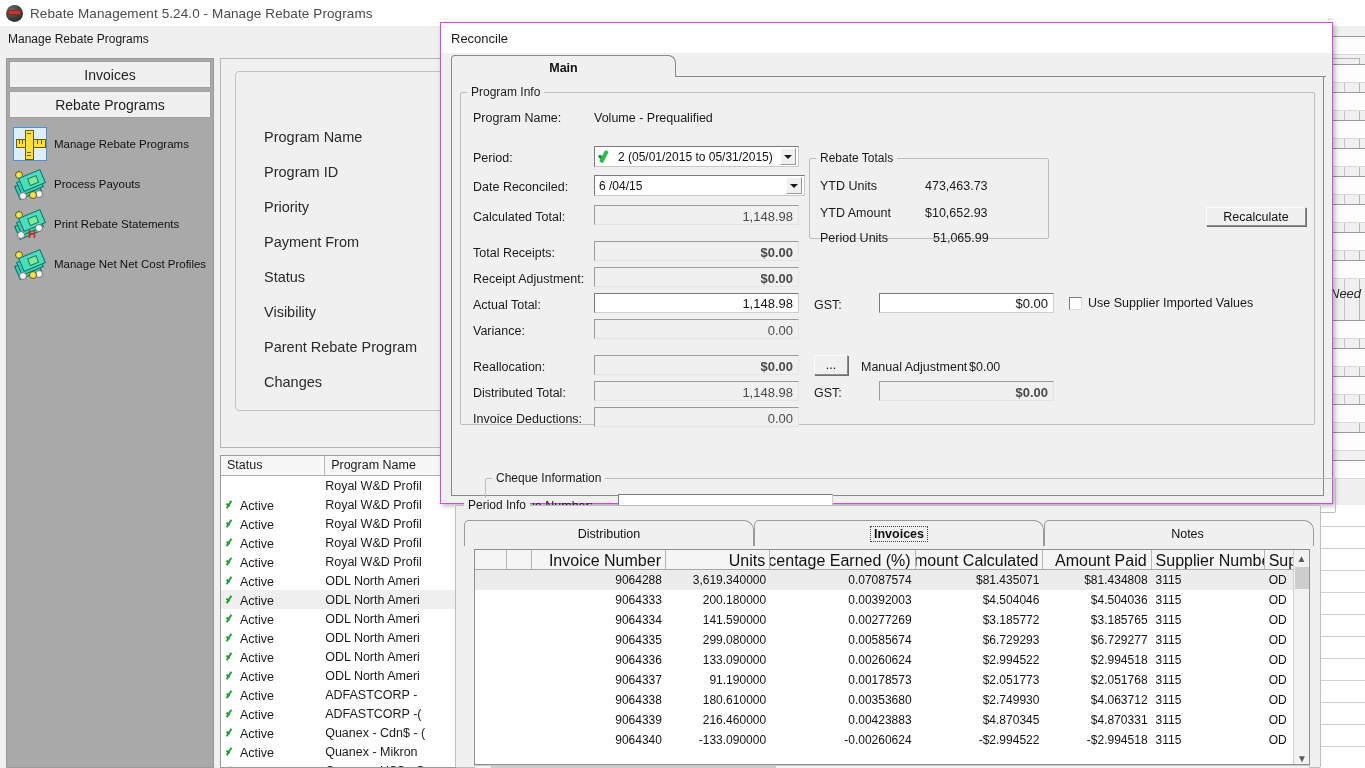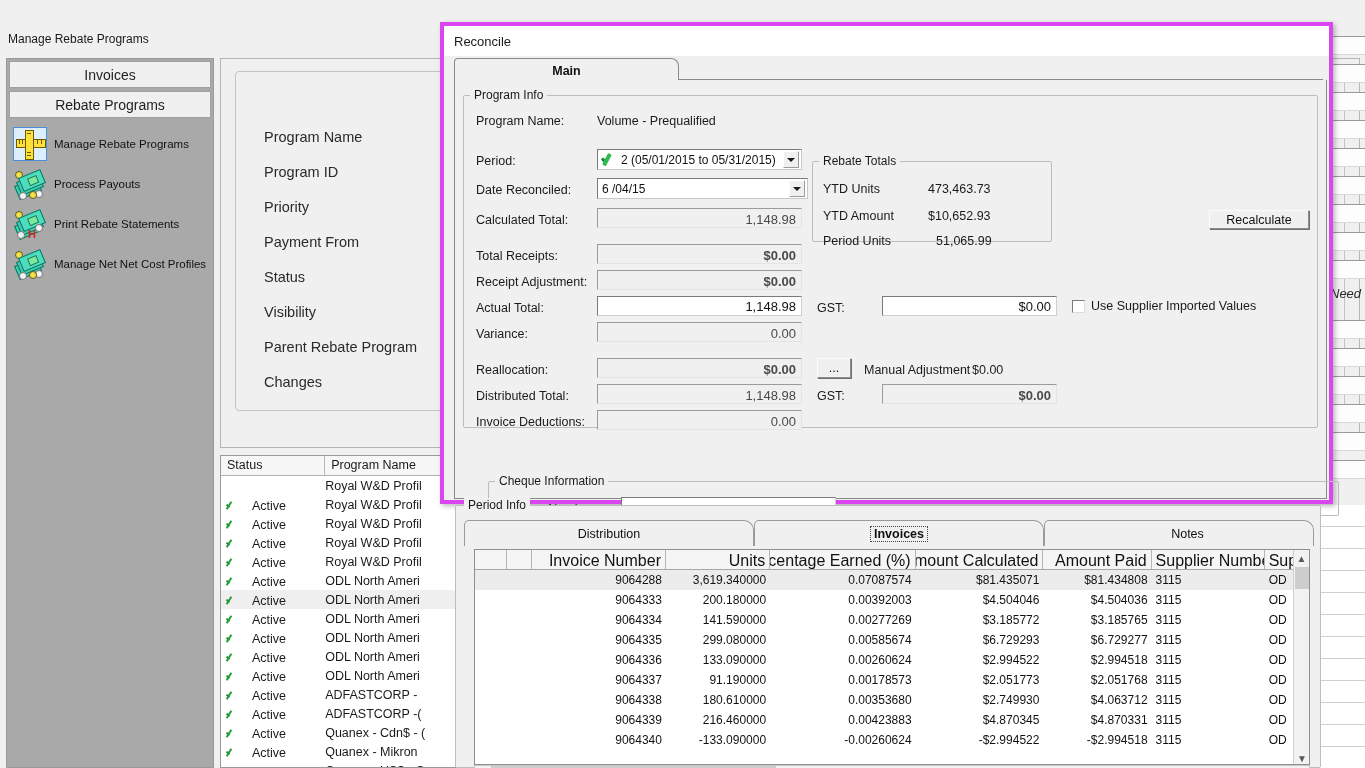--- a/index.html
+++ b/index.html
@@ -138,42 +138,42 @@
     display: flex; height: 20px; background: #f2f2f2; border-bottom: 1px solid #b0b0b0;
   }
   #bg-grid .ghead .gh {
     font-size: 12.5px; color: #1a1a1a; padding: 2px 0 0 6px;
     border-right: 1px solid #b8b8b8; background: #f7f7f7;
   }
   #bg-grid .grow {
     display: flex; height: 19px; align-items: center; font-size: 12.5px; color: #1a1a1a;
   }
   #bg-grid .grow.hl { background: #efefef; }
-  #bg-grid .grow .c-status { width: 105px; display: flex; align-items: center; gap: 16px; padding-left: 4px; margin-top: 40px; }
+  #bg-grid .grow .c-status { width: 105px; display: flex; gap: 4px; padding-left: 4px; margin-top: 40px; }
   #bg-grid .grow .c-name { width: 145px; white-space: nowrap; overflow: hidden; }
   .chk-ico {
     width: 11px; height: 11px; flex: none; position: relative;
   }
   .chk-ico::before {
     content: ""; position: absolute; left: 1px; top: 5px; width: 4px; height: 2px;
     background: #1f8a2e; transform: rotate(45deg);
   }
   .chk-ico::after {
     content: ""; position: absolute; left: 3px; top: 1px; width: 2px; height: 9px;
     background: #22a034; transform: rotate(32deg);
   }
 
   
   #bg-rows-right { position: absolute; left: 1318px; top: 505px; width: 47px; height: 263px; }
   #bg-rows-right .rr { height: 22px; border-bottom: 1px solid #cfcfcf; background: #fff; }
 
   
   #dialog {
     position: absolute; left: 440px; top: 22px; width: 893px; height: 482px;
-    background: #f0f0f0; border: 4px solid #d946ef;
+    background: #f0f0f0; border: 1px solid #d946ef;
     box-shadow: 2px 2px 5px rgba(0,0,0,.28);
     z-index: 20;
   }
   #dlg-title {
     height: 30px; display: flex; align-items: center; padding-left: 10px;
     background: #ffffff;
   }
   #dlg-title span { font-size: 13px; color: #1a1a1a; }
 
   #tabstrip { position: relative; height: 24px; margin: 2px 6px 0 10px; }
@@ -343,20 +343,24 @@
   }
   #dg-hsb .ar { width: 16px; text-align: center; font-size: 11px; color: #5a5a5a; }
   #dg-hsb .track { flex: 1; height: 15px; position: relative; }
   #dg-hsb .thumb { position: absolute; left: 0; top: 0; width: 285px; height: 15px; background: #cdcdcd; }
 </style>
 </head>
 <body>
 
 <div id="app-window">
 
+  <div id="titlebar">
+    <span class="app-ico"></span>
+    <span class="ttl">Rebate Management 5.24.0 - Manage Rebate Programs</span>
+  </div>
 
   <div id="subbar">
     <span>Manage Rebate Programs</span>
   </div>
 
   <div id="navpanel">
     <div class="nav-header">Invoices</div>
     <div class="nav-header">Rebate Programs</div>
 
     <div class="nav-list">

